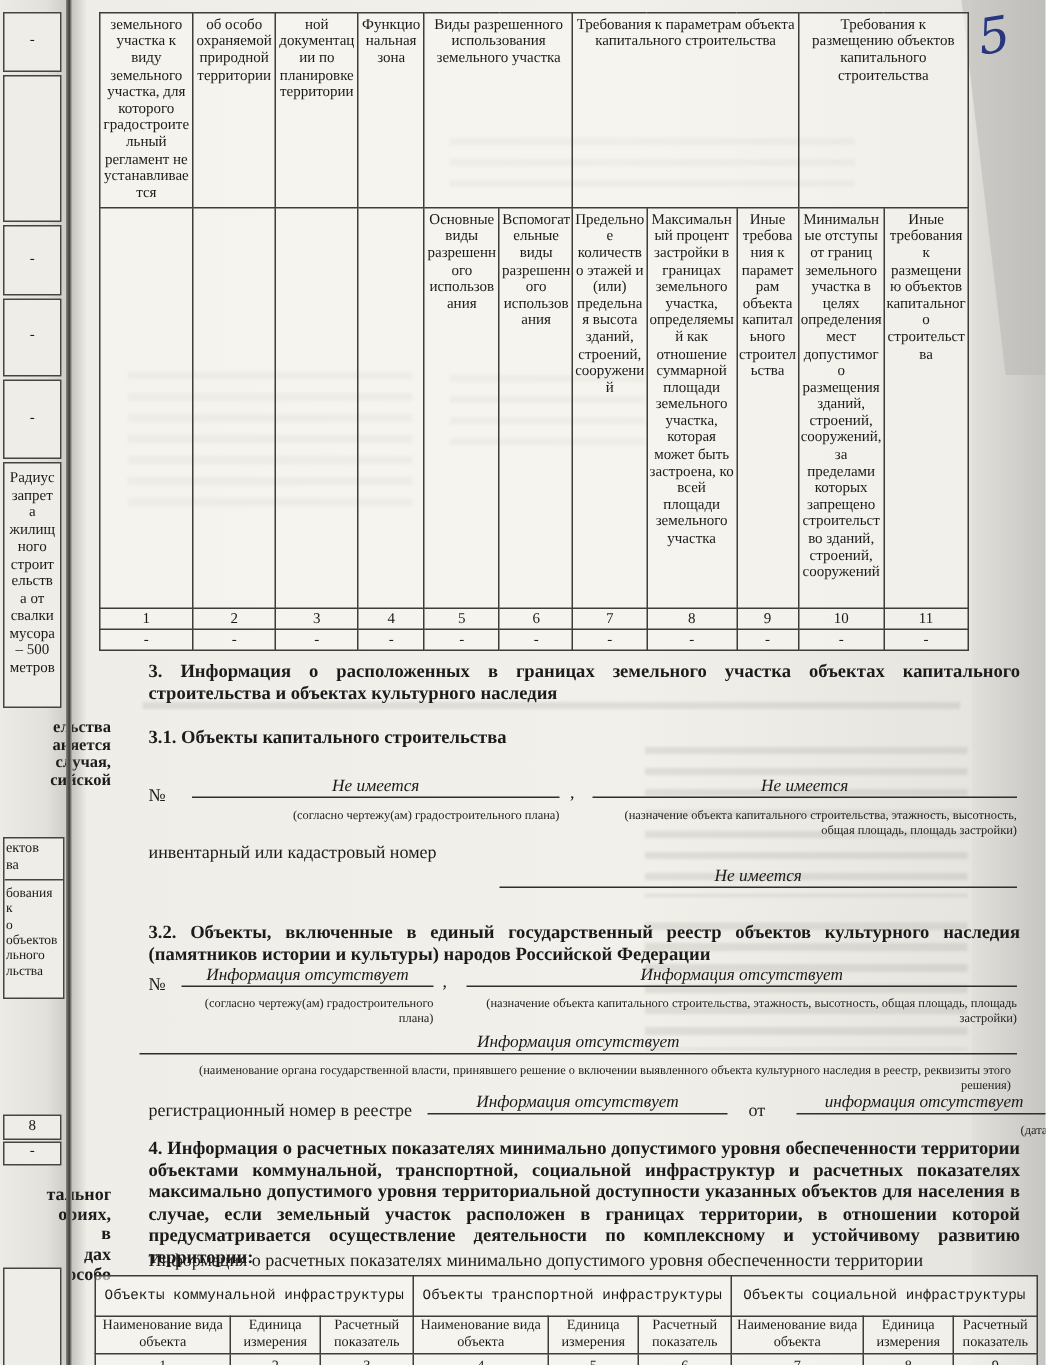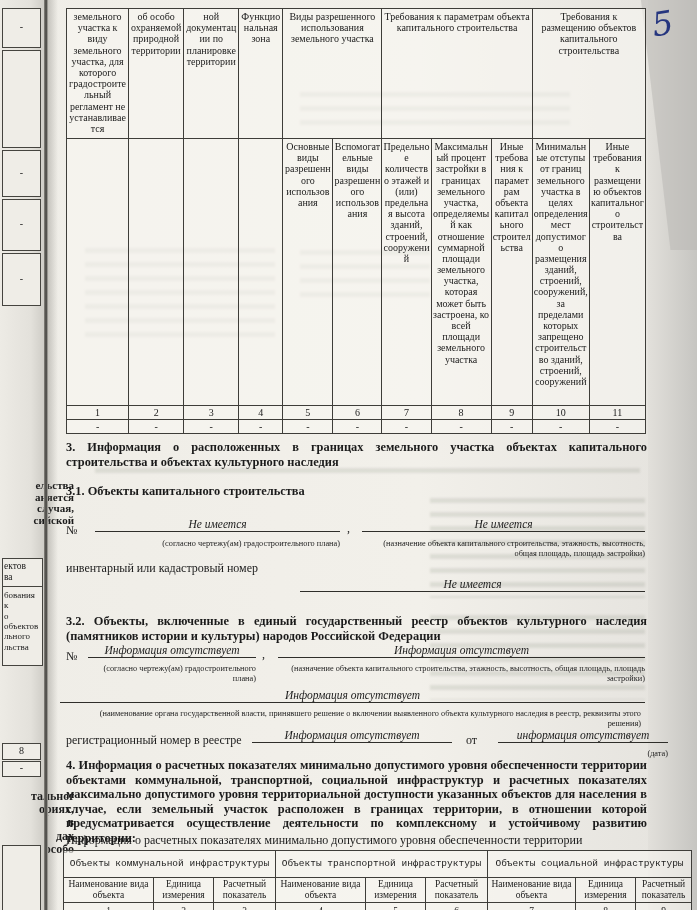--- a/index.html
+++ b/index.html
@@ -33,21 +33,21 @@
   
   table{border-collapse:collapse;table-layout:fixed;}
   td{border:1px solid #3e3d39;overflow:hidden;}
   .main-table{position:absolute;left:66px;top:8px;width:580px;background:rgba(248,247,242,.6);}
   .main-table td{font-size:10px;line-height:1.12;text-align:center;vertical-align:top;
     padding:2px 1px;overflow-wrap:anywhere;}
   .main-table tr.r1 td{height:125px;margin-top:44px;}
   .main-table tr.r2 td{height:262px;}
   .main-table tr.r3 td,.main-table tr.r4 td{height:13px;vertical-align:middle;padding:0;}
   
-  .abs{position:absolute;}
+  .abs{position:absolute;margin-left:33px;}
   .sec-h{font-weight:bold;font-size:12.4px;line-height:1.2;text-align:justify;}
   .lbl{font-size:12px;line-height:1.2;}
   .field{border-bottom:1px solid #2f2e2a;text-align:center;font-style:italic;
     font-size:11.5px;padding-bottom:1px;}
   .cap{font-size:8.3px;line-height:1.18;text-align:right;color:#222;}
   
   .bottom-table{position:absolute;left:63px;top:850px;width:628px;background:rgba(248,247,242,.6);}
   .bottom-table td{font-size:9.5px;line-height:1.15;text-align:center;vertical-align:middle;padding:1px;}
   .bottom-table tr.g td{height:24px;font-family:Liberation Mono, monospace;}
   .bottom-table tr.s td{height:22px;}
@@ -64,20 +64,32 @@
 <div class="ghost" style="left:430px;top:498px;width:215px;height:100px"></div>
 <div class="ghost" style="left:430px;top:615px;width:215px;height:85px"></div>
 <div class="ghost" style="left:95px;top:468px;width:545px;height:14px"></div>
 
 <div class="strip">
   <div class="cell" style="top:8px;height:38px;line-height:36px">-</div>
   <div class="cell" style="top:50px;height:96px"></div>
   <div class="cell" style="top:150px;height:45px;line-height:43px">-</div>
   <div class="cell" style="top:199px;height:50px;line-height:48px">-</div>
   <div class="cell" style="top:253px;height:51px;line-height:49px">-</div>
+  <div class="cell preline" style="top:308px;height:158px;padding-top:4px">Радиус
+запрет
+а
+жилищ
+ного
+строит
+ельств
+а от
+свалки
+мусора
+– 500
+метров</div>
   <div class="frag preline bold" style="top:480px;font-size:11px;line-height:1.06">ельства
 аняется
 случая,
 сийской</div>
   <div class="cell" style="top:558px;height:102px;text-align:left;padding:2px 1px">
     <div class="preline" style="font-size:9.5px">ектов
 ва</div>
     <div style="border-top:1px solid #45443f;margin:3px -1px"></div>
     <div class="preline" style="font-size:9px">бования к
 о объектов

